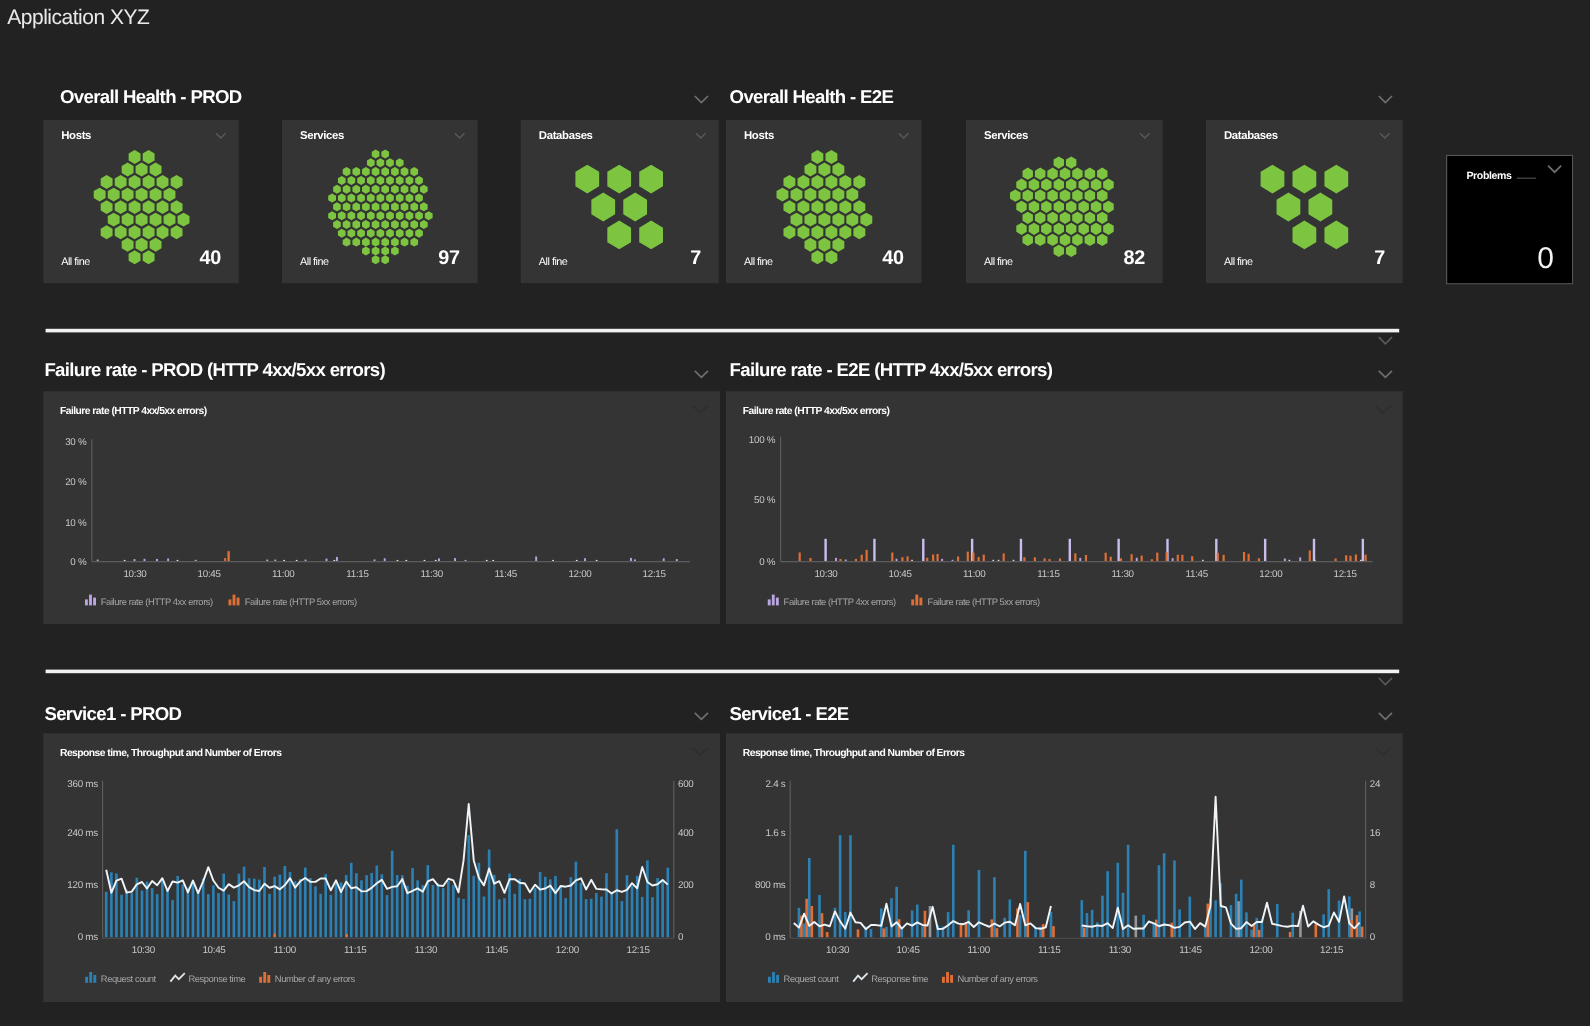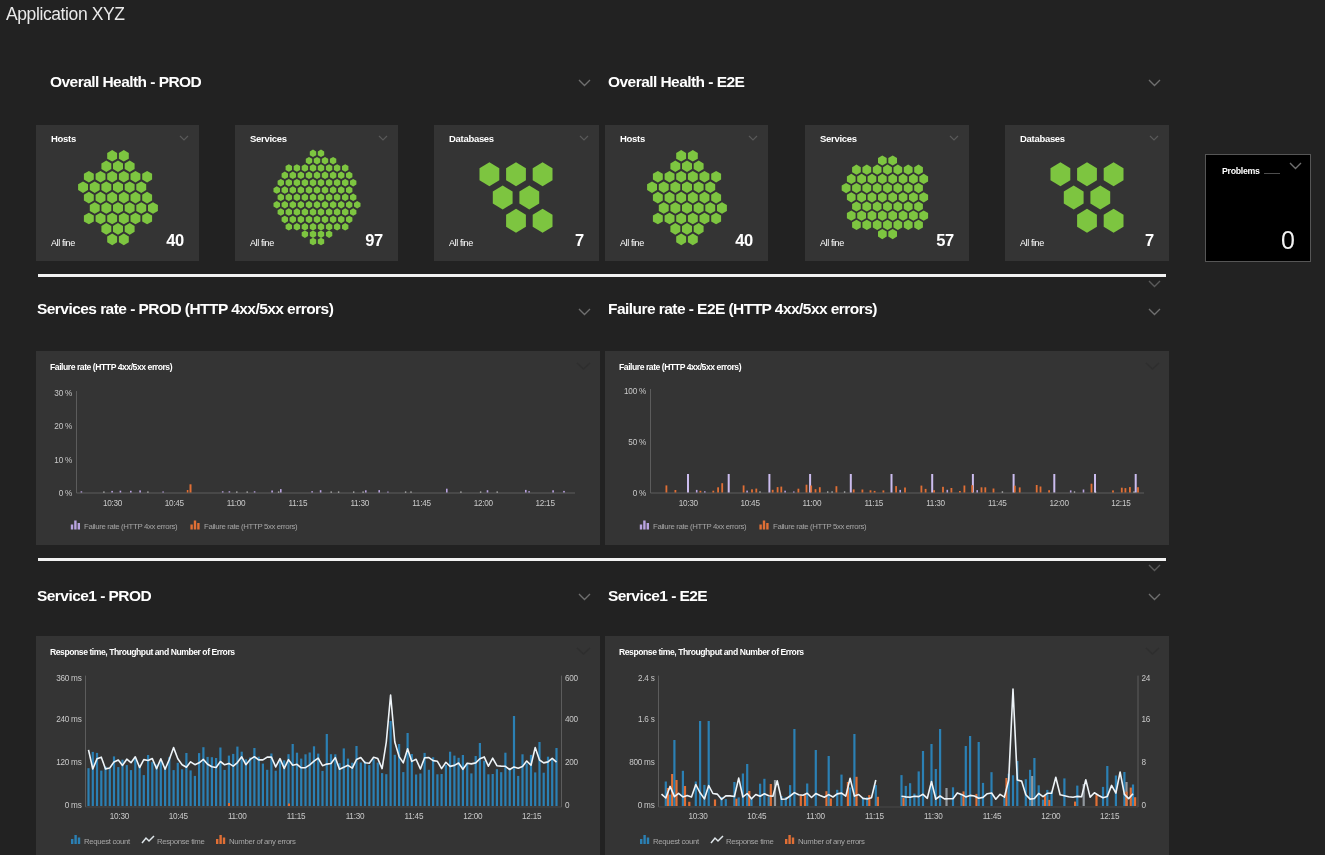--- a/index.html
+++ b/index.html
@@ -1,17 +1,17 @@
 <!DOCTYPE html>
 <html><head><meta charset="utf-8">
 <style>
 * { margin:0; padding:0; box-sizing:border-box; }
 html,body { width:1325px; height:855px; background:#222222; font-family:"Liberation Sans",sans-serif; overflow:hidden; }
 .abs { position:absolute; }
-.tile { position:absolute; background:#343434;margin-top:25px; }
+.tile { position:absolute; background:#343434; }
 .ttitle { position:absolute; left:15px; top:8px; font-size:9.5px; font-weight:bold; color:#fff; letter-spacing:-0.3px; }
 .ctitle { position:absolute; left:14px; top:10.5px; font-size:8.6px; font-weight:bold; color:#fff; letter-spacing:-0.45px;text-align:right; }
 .allfine { position:absolute; left:15px; bottom:13.5px; font-size:9px; font-weight:normal; color:#fff; letter-spacing:-0.4px; }
 .bignum { position:absolute; right:15px; bottom:11px; font-size:16.5px; font-weight:bold; color:#fff; letter-spacing:-0.3px; }
 .h1 { position:absolute; font-size:15.5px; font-weight:bold; color:#fff; letter-spacing:-0.55px; }
 .axlab { font-size:8.2px; fill:#c9c9c9; font-family:"Liberation Sans",sans-serif; letter-spacing:-0.25px; }
 .leglab { font-size:7.8px; fill:#a6a6a6; font-family:"Liberation Sans",sans-serif; letter-spacing:-0.35px; }
 .sep { position:absolute; height:2.5px; background:#f2f2f2; left:38px; width:1128px; }
 </style></head>
 <body>
@@ -312,21 +312,21 @@
       <polygon points="61.8,94.8 66.2,97.3 66.2,102.4 61.8,105.0 57.4,102.4 57.4,97.3" fill="#7dc540"></polygon>
       <polygon points="72.2,94.8 76.5,97.3 76.5,102.4 72.2,105.0 67.8,102.4 67.8,97.3" fill="#7dc540"></polygon>
       <polygon points="82.5,94.8 86.9,97.3 86.9,102.4 82.5,105.0 78.1,102.4 78.1,97.3" fill="#7dc540"></polygon>
       <polygon points="92.8,94.8 97.2,97.3 97.2,102.4 92.8,105.0 88.5,102.4 88.5,97.3" fill="#7dc540"></polygon>
       <polygon points="103.2,94.8 107.6,97.3 107.6,102.4 103.2,105.0 98.8,102.4 98.8,97.3" fill="#7dc540"></polygon>
       <polygon points="113.5,94.8 117.9,97.3 117.9,102.4 113.5,105.0 109.2,102.4 109.2,97.3" fill="#7dc540"></polygon>
       <polygon points="77.3,104.0 81.7,106.5 81.7,111.6 77.3,114.2 73.0,111.6 73.0,106.5" fill="#7dc540"></polygon>
       <polygon points="87.7,104.0 92.0,106.5 92.0,111.6 87.7,114.2 83.3,111.6 83.3,106.5" fill="#7dc540"></polygon>
     </svg>
   <div class="allfine">All fine</div>
-  <div class="bignum">57</div>
+  <div class="bignum">82</div>
 </div>
 
 <div class="tile" style="left:1005px;top:100px;width:164px;height:136px">
   <div class="ttitle">Databases</div>
   <svg style="position:absolute;left:144px;top:10px" width="10" height="7">
       <path d="M1 1 L5.0 5 L9 1" fill="none" stroke="#595959" stroke-width="1.2"></path>
     </svg>
   <svg style="position:absolute;left:0;top:0" width="164" height="136">
       <polygon points="55.4,37.2 65.3,43.2 65.3,55.2 55.4,61.2 45.5,55.2 45.5,43.2" fill="#7dc540"></polygon>
       <polygon points="82.0,37.2 91.9,43.2 91.9,55.2 82.0,61.2 72.1,55.2 72.1,43.2" fill="#7dc540"></polygon>
@@ -346,21 +346,21 @@
   <svg style="position:absolute;left:83px;top:7px" width="13" height="8.5">
       <path d="M1 1 L6.5 6.5 L12 1" fill="none" stroke="#6f6f6f" stroke-width="1.4"></path>
     </svg>
   <div style="position:absolute;right:15px;bottom:6px;font-size:25px;font-weight:400;color:#f2f2f2">0</div>
 </div>
 
 <div class="sep" style="top:274px"></div>
 <svg style="position:absolute;left:1148px;top:280px" width="13" height="8.5">
     <path d="M1 1 L6.5 6.5 L12 1" fill="none" stroke="#5a5a5a" stroke-width="1.4"></path>
   </svg>
-<div class="h1" style="left:37px;top:300px">Services rate - PROD (HTTP 4xx/5xx errors)</div>
+<div class="h1" style="left:37px;top:300px">Failure rate - PROD (HTTP 4xx/5xx errors)</div>
 <svg style="position:absolute;left:578px;top:308px" width="13" height="8.5">
     <path d="M1 1 L6.5 6.5 L12 1" fill="none" stroke="#6f6f6f" stroke-width="1.4"></path>
   </svg>
 <div class="h1" style="left:608px;top:300px">Failure rate - E2E (HTTP 4xx/5xx errors)</div>
 <svg style="position:absolute;left:1148px;top:308px" width="13" height="8.5">
     <path d="M1 1 L6.5 6.5 L12 1" fill="none" stroke="#6f6f6f" stroke-width="1.4"></path>
   </svg>
 
 <div class="tile" style="left:36px;top:326px;width:564px;height:194px">
   <div class="ctitle">Failure rate (HTTP 4xx/5xx errors)</div>

